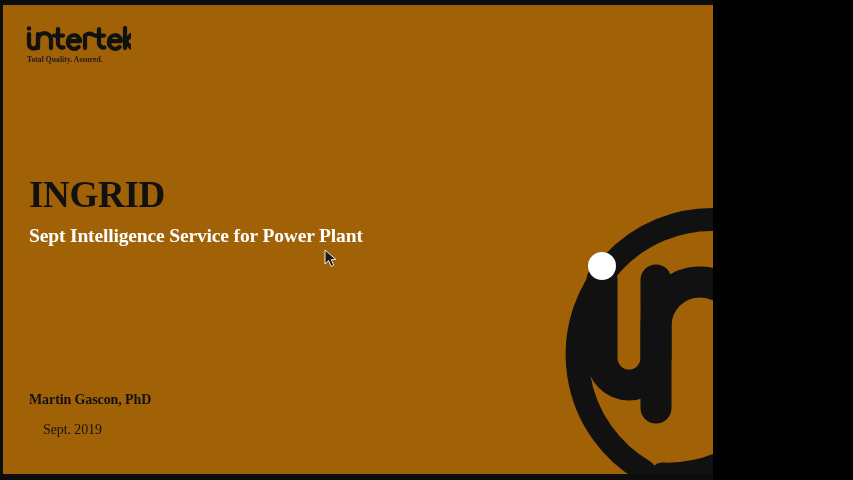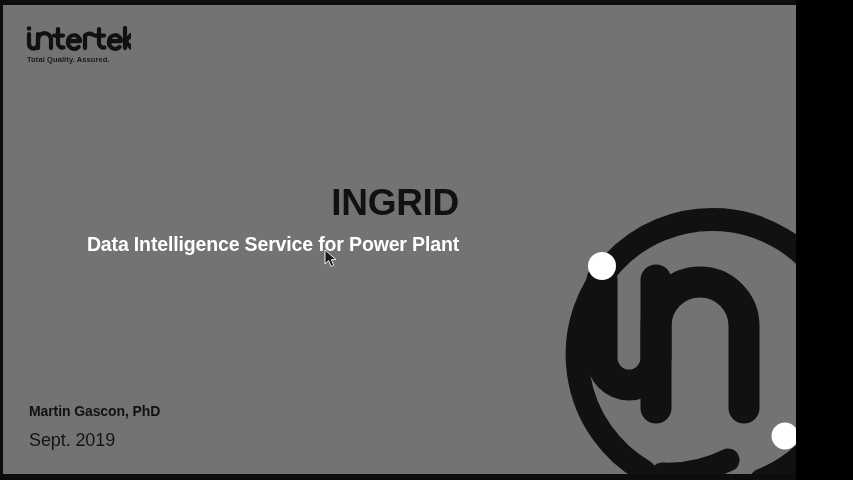--- a/index.html
+++ b/index.html
@@ -2,25 +2,25 @@
 <html><head>
 <meta charset="utf-8">
 <style>
   html, body {
     margin: 0;
     padding: 0;
     background: #000;
   }
   #slide {
     position: relative;
-    width: 796px;
+    width: 713px;
     height: 480px;
     overflow: hidden;
-    background: #737373;
-    font-family: Liberation Sans, sans-serif;
+    background: #a16207;
+    font-family: Liberation Serif, serif;
     -webkit-font-smoothing: antialiased;
   }
 
   
   .edge { position: absolute; background: #0d0d0d; z-index: 40; }
   .edge-top    { top: 0; left: 0; width: 853px; height: 5px; }
   .edge-bottom { bottom: 0; left: 0; width: 853px; height: 6px; }
   .edge-left   { top: 0; left: 0; width: 3px; height: 480px; }
 
   
@@ -50,24 +50,23 @@
     width: 420px;
     height: 330px;
     z-index: 5;
     pointer-events: none;
   }
 
   
   .title-block {
     position: absolute;
     left: 29px;
-    top: 184px;
+    top: 176px;
     z-index: 20;
     width: 430px;
-    text-align: right;
   }
   .ingrid-title {
     font-size: 37px;
     font-weight: bold;
     color: #111111;
     letter-spacing: -0.3px;
     line-height: 1.0;
     margin: 0 0 11px 0;
   }
   .ingrid-subtitle {
@@ -76,42 +75,42 @@
     color: #ffffff;
     line-height: 1.28;
     margin: 0;
     letter-spacing: -0.15px;
   }
   .ingrid-subtitle span { display: block; }
 
   .author-block {
     position: absolute;
     left: 29px;
-    top: 403px;
+    top: 392px;
     z-index: 20;
   }
   .author-name {
     font-size: 14px;
     font-weight: bold;
     color: #111111;
     margin: 0 0 11px 0;
     letter-spacing: -0.1px;
   }
   .author-role {
     font-size: 14px;
     font-weight: normal;
     color: #141414;
     margin: 0 0 12px 0;
     letter-spacing: -0.1px;
   }
   .author-date {
-    font-size: 18px;
+    font-size: 14px;
     font-weight: normal;
     color: #141414;
-    margin: 0;
+    margin: 14px;
     letter-spacing: -0.1px;
   }
 
   
   .cursor {
     position: absolute;
     left: 324px;
     top: 249px;
     z-index: 60;
     pointer-events: none;
@@ -172,21 +171,21 @@
       </g>
 
       <circle cx="8" cy="5" r="4.5" fill="#111111"></circle>
     </svg>
     <span class="logo-tagline">Total Quality. Assured.</span>
   </div>
 
   <div class="title-block">
     <h1 class="ingrid-title">INGRID</h1>
     <p class="ingrid-subtitle">
-      <span>Data Intelligence Service for Power Plant</span>
+      <span>Sept Intelligence Service for Power Plant</span>
     </p>
   </div>
 
   <div class="author-block">
     <p class="author-name">Martin Gascon, PhD</p>
     <p class="author-date">Sept. 2019</p>
   </div>
 
   <svg class="cursor" width="13" height="19" viewBox="0 0 13 19">
     <path d="M 1 1 L 1 15 L 4.6 11.6 L 7.2 17.4 L 9.8 16.2 L 7.3 10.7 L 11.8 10.4 Z" fill="#1a1a1a" stroke="#ffffff" stroke-width="0.9"></path>

